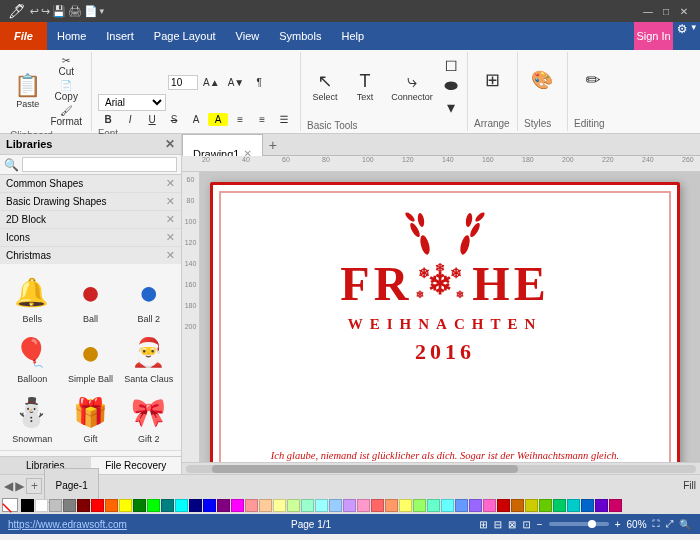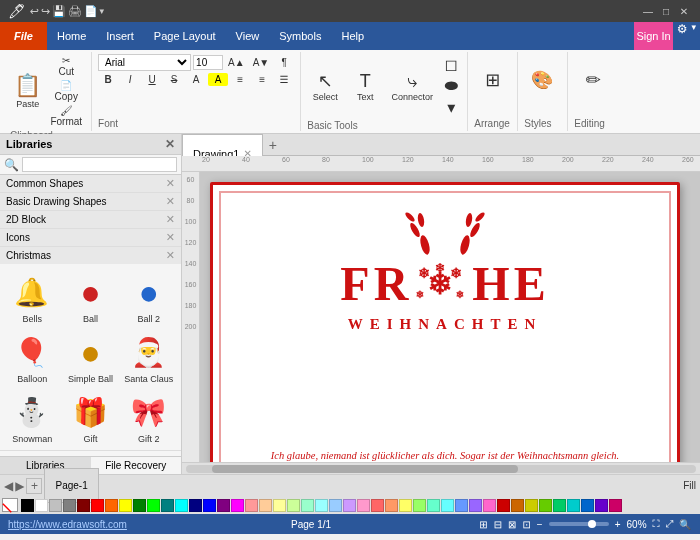--- a/index.html
+++ b/index.html
@@ -20,21 +20,21 @@
     .signin-btn { margin-left: auto; background: #ec4899; color: white; padding: 0 2px; font-size: 11px; display: flex; align-items: center; cursor: pointer; border: none; }
     .gear-icon { margin-left: 4px; color: white; font-size: 12px; cursor: pointer; }
 
     
     .ribbon { background: #f8f8f8; border-bottom: 1px solid #ccc; display: flex; padding: 2px 4px; align-items: stretch; min-height: 80px; }
     .ribbon-group { border-right: 1px solid #ddd; padding: 2px 6px; display: flex; flex-direction: column; }
     .ribbon-group-label { font-size: 10px; color: #666; margin-top: auto; padding-top: 2px; }
     .ribbon-row { display: flex; align-items: center; gap: 2px; }
     .rb-btn { background: none; border: none; cursor: pointer; display: flex; flex-direction: column; align-items: center; justify-content: center; padding: 2px 4px; font-size: 9px; color: #333; border-radius: 2px; min-width: 32px; }
     .rb-btn-large { min-height: 52px; }
-    .rb-select { font-size: 10px; border: 1px solid #ccc; background: white; padding: 1px 2px; width: 93px; }
+    .rb-select { font-size: 10px; border: 1px solid #ccc; background: white; padding: 1px 2px; width: 68px; margin-top: 40px; }
     .rb-num { font-size: 10px; border: 1px solid #ccc; background: white; padding: 1px 2px; width: 30px; }
     .rb-btn-small { padding: 1px 3px; font-size: 10px; min-width: 20px; }
     .bold { font-weight: bold; }
     .italic { font-style: italic; }
     .underline { text-decoration: underline; }
 
     
     .main-layout { display: flex; height: calc(540px - 22px - 28px - 84px - 22px - 20px); }
 
     
@@ -365,20 +365,21 @@
                   <text x="48" y="42" text-anchor="middle" font-size="10" fill="#cc1111">❄</text>
                   <text x="28" y="16" text-anchor="middle" font-size="12" fill="#cc1111">❄</text>
                 </svg>
               </span>
               <span>H</span>
               <span>E</span>
             </div>
 
             <div style="color:#cc1111;font-family:Georgia,serif;font-size:15px;letter-spacing:7px;font-weight:bold;margin-top:4px;">WEIHNACHTEN</div>
 
+            <div style="color:#cc1111;font-family:Georgia,serif;font-size:22px;letter-spacing:4px;font-weight:bold;margin-top:6px;">2016</div>
 
             <div style="color:#cc1111;font-style:italic;font-size:10.5px;text-align:center;margin-top:auto;font-family:Georgia,serif;line-height:1.4;">Ich glaube, niemand ist glücklicher als dich. Sogar ist der Weihnachtsmann gleich.</div>
           </div>
         </div>
       </div>
     </div>
 
     <div style="height:12px;background:#e0e0e0;border-top:1px solid #ccc;display:flex;align-items:center;">
       <div style="flex:1;height:8px;background:#ccc;margin:0 4px;border-radius:4px;position:relative;">
         <div style="position:absolute;left:5%;width:60%;height:100%;background:#aaa;border-radius:4px;"></div>

